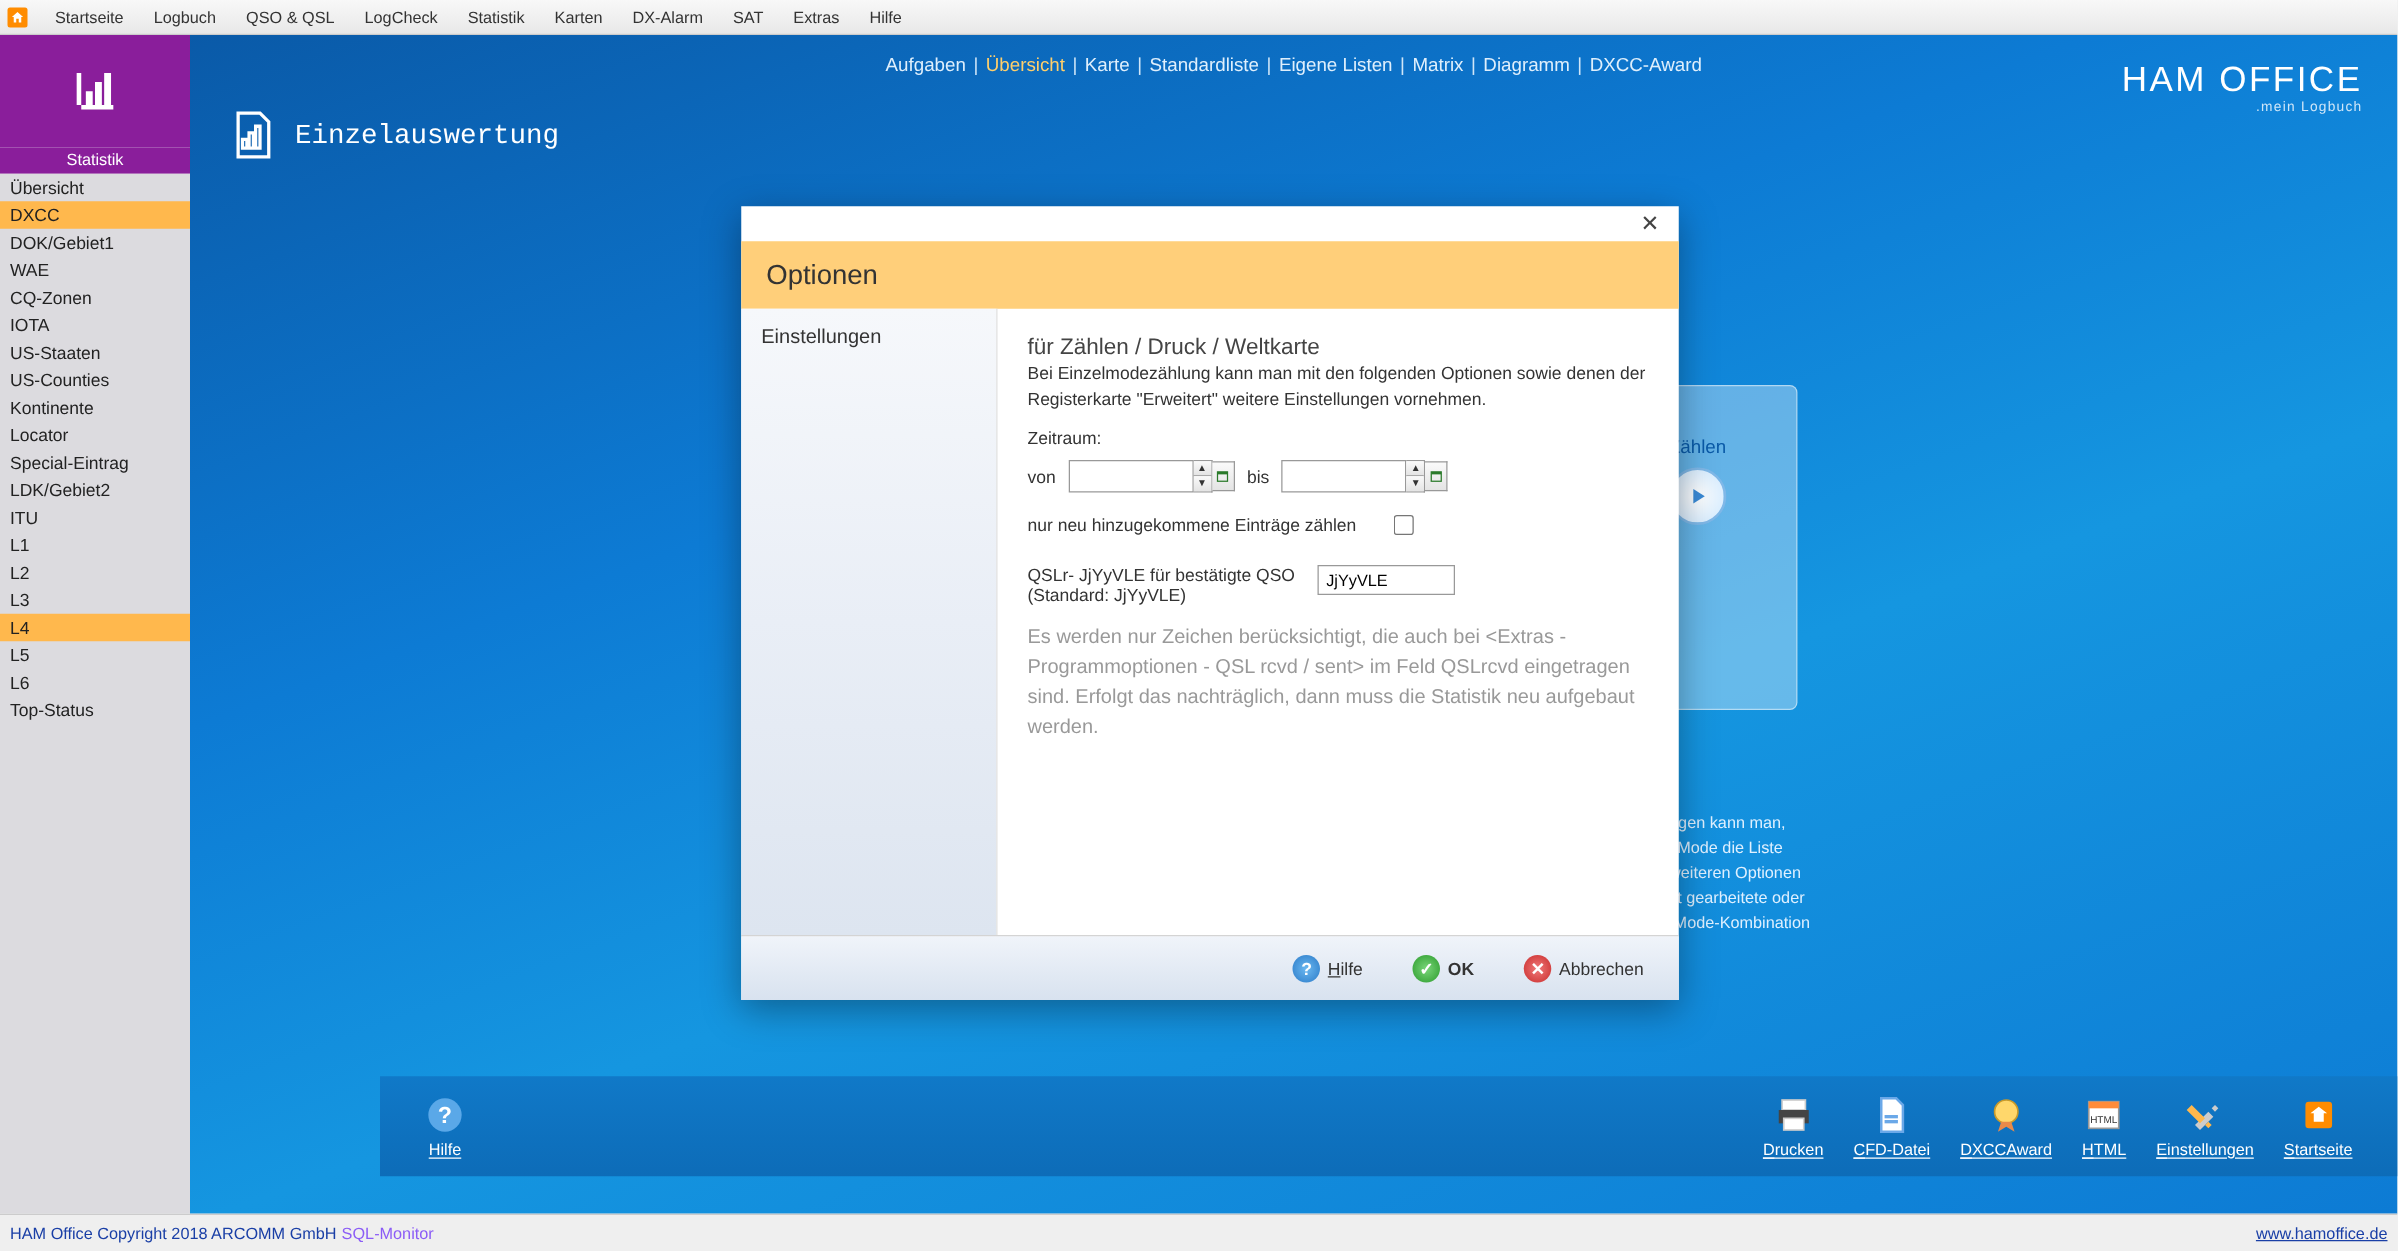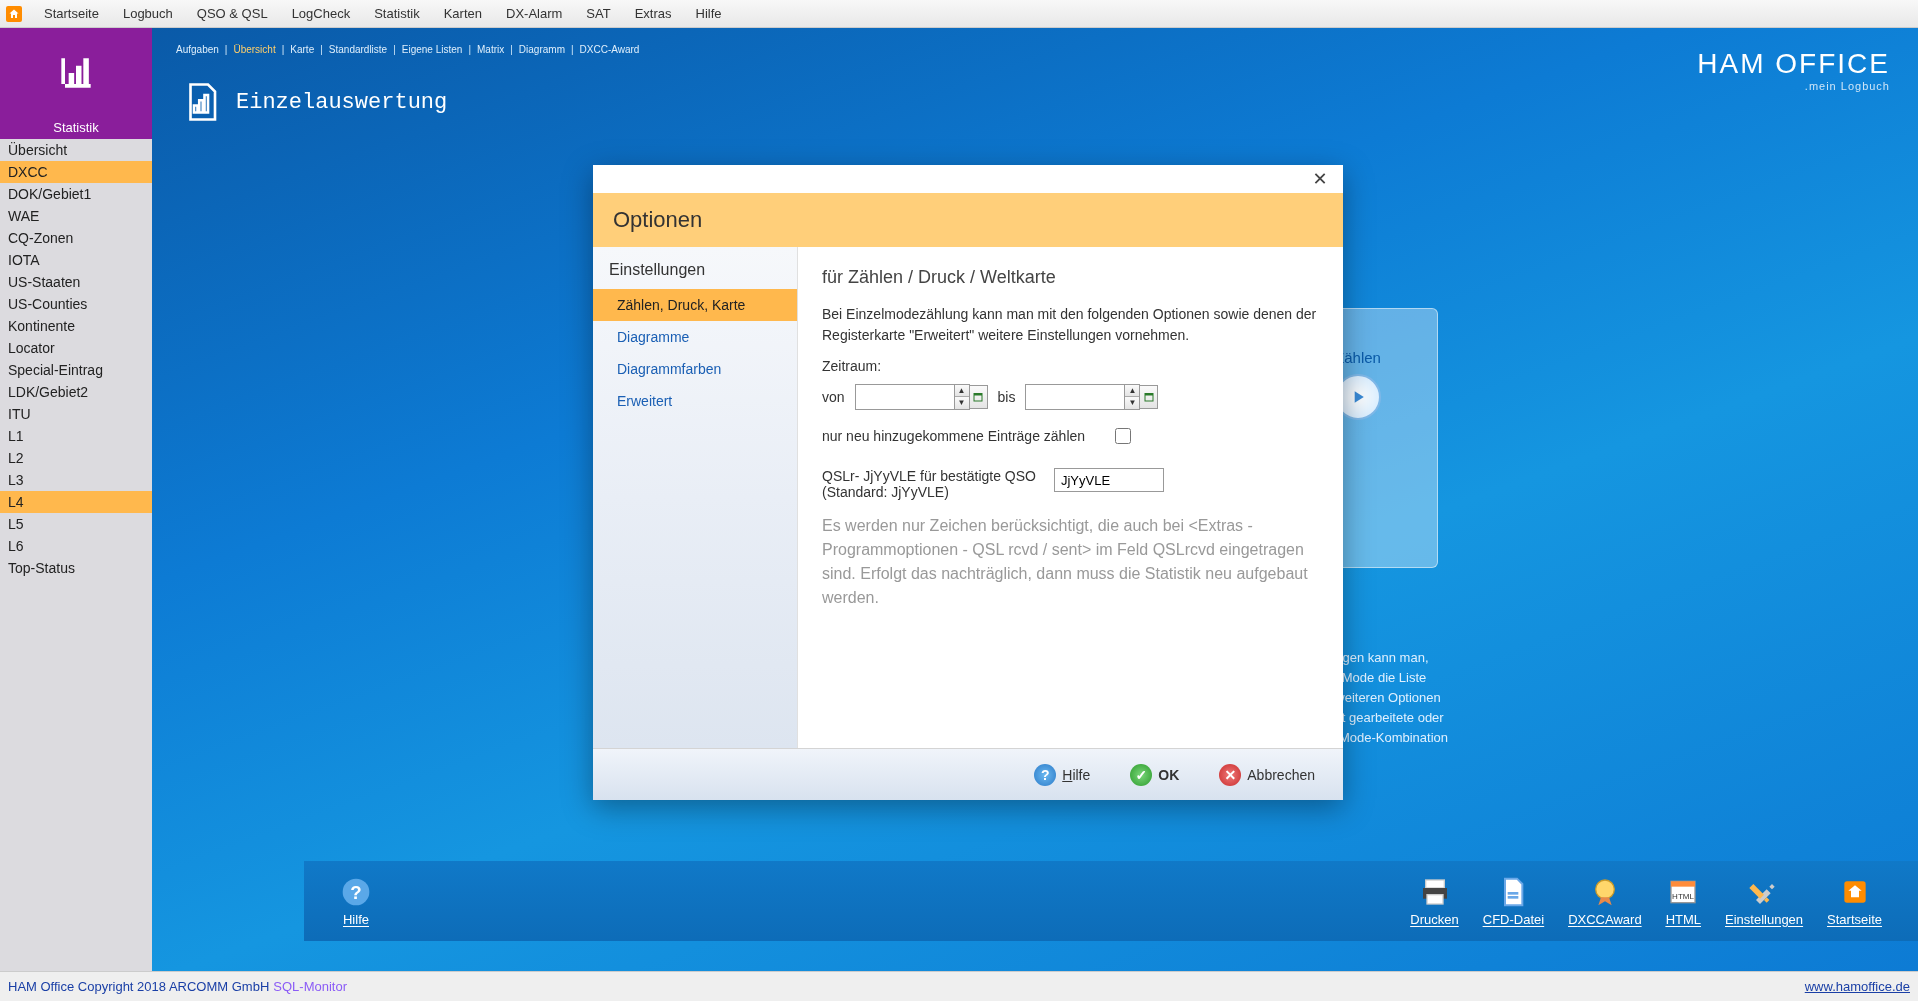--- a/index.html
+++ b/index.html
@@ -16,21 +16,21 @@
 .leftcol { width: 152px; display: flex; flex-direction: column; }
 .purple-tile { width: 152px; height: 90px; background: #8a1e9b; display: flex; align-items: center; justify-content: center; }
 .purple-tile svg { width: 44px; height: 44px; fill: #fff; }
 .stat-label { background: #8a1e9b; color: #fff; text-align: center; font-size: 13px; padding: 2px 0 4px; }
 .sidelist { background: #dcdbdf; flex: 1; font-size: 14px; color: #222; }
 .sidelist .item { padding: 3px 8px; cursor: pointer; }
 .sidelist .item.active { background: #ffb84d; }
 
 
 .content { flex: 1; background: linear-gradient(160deg, #0a5aa8 0%, #0d7bd4 35%, #1596e0 60%, #0d7bd4 100%); position: relative; color: #fff; }
-.subnav { padding: 16px 24px 8px 24px; font-size: 10px; }
+.subnav { padding: 16px 24px 8px 24px; font-size: 15px; text-align: center; }
 .subnav span { color: #dfeffc; }
 .subnav .sep { padding: 0 6px; color: #cfe6f8; }
 .subnav .active { color: #ffcf6b; }
 .brand { position: absolute; right: 28px; top: 20px; text-align: right; }
 .brand .b1 { font-size: 28px; font-weight: 300; letter-spacing: 2px; color: #fff; }
 .brand .b2 { font-size: 11px; color: #cfe6f8; letter-spacing: 1px; }
 
 .page-title { display: flex; align-items: center; gap: 14px; padding: 18px 24px 12px 28px; }
 .page-title svg { width: 42px; height: 42px; fill: #fff; }
 .page-title span { font-size: 22px; font-weight: 300; font-family: Liberation Mono, monospace; }
@@ -61,21 +61,21 @@
 .dialog { position: absolute; left: 593px; top: 165px; width: 750px; height: 635px; background: #fff; box-shadow: 0 8px 28px rgba(0,0,0,0.35); display: flex; flex-direction: column; }
 .dialog .dtitlebar { height: 28px; display: flex; align-items: center; justify-content: flex-end; padding: 0 10px; color: #444; }
 .dialog .dtitlebar .xbtn { cursor: pointer; font-size: 18px; width: 26px; text-align: center; }
 .dialog .dheader { background: #ffcf7a; padding: 14px 20px; font-size: 22px; color: #333; }
 .dialog .dbody { flex: 1; display: flex; }
 .dialog .dside { width: 205px; background: linear-gradient(180deg, #f6f8fb 0%, #e9eef6 50%, #dde5f0 100%); border-right: 1px solid #e0e0e0; }
 .dialog .dside .dsh { padding: 14px 16px 10px; font-size: 16px; color: #333; }
 .dialog .dside .dsi { padding: 8px 24px; font-size: 14px; color: #1a5fb4; cursor: pointer; }
 .dialog .dside .dsi.active { background: #ffb84d; color: #222; }
 .dialog .dmain { flex: 1; padding: 20px 24px; color: #333; font-size: 14px; }
-.dialog .dmain h3 { font-size: 18px; font-weight: 400; color: #444; margin-bottom: 16px; }
+.dialog .dmain h3 { font-size: 18px; font-weight: 400; color: #444; }
 .dialog .dmain p { margin-bottom: 12px; line-height: 1.5; }
 .dialog .dmain .row { display: flex; align-items: center; gap: 10px; margin: 10px 0 18px; }
 .dialog .dmain .row label { font-size: 14px; }
 .dialog .dmain .dateinput { display: flex; align-items: center; }
 .dialog .dmain .dateinput input { width: 100px; height: 26px; border: 1px solid #999; padding: 0 4px; font-size: 13px; }
 .dialog .dmain .spinner { display: flex; flex-direction: column; border: 1px solid #999; border-left: none; }
 .dialog .dmain .spinner div { width: 14px; height: 12px; background: linear-gradient(#fafafa,#e4e4e4); font-size: 8px; text-align: center; line-height: 12px; cursor: pointer; border-bottom: 1px solid #aaa; }
 .dialog .dmain .spinner div:last-child { border-bottom: none; }
 .dialog .dmain .calico { width: 18px; height: 24px; border: 1px solid #999; border-left: none; background: linear-gradient(#fafafa,#e4e4e4); display: flex; align-items: center; justify-content: center; cursor: pointer; }
 .dialog .dmain .calico svg { width: 12px; height: 12px; fill: #2a7a2a; }
@@ -245,26 +245,20 @@
 </div>
 
 <div class="dialog">
   <div class="dtitlebar">
     <div class="xbtn">✕</div>
   </div>
   <div class="dheader">Optionen</div>
   <div class="dbody">
     <div class="dside">
       <div class="dsh">Einstellungen</div>
-      <div id="dsideitems">
-          <div class="dsi active">Zählen, Druck, Karte</div>
-          <div class="dsi">Diagramme</div>
-          <div class="dsi">Diagrammfarben</div>
-          <div class="dsi">Erweitert</div>
-        </div>
     </div>
     <div class="dmain">
       <h3>für Zählen / Druck / Weltkarte</h3>
       <p>Bei Einzelmodezählung kann man mit den folgenden Optionen sowie denen der Registerkarte "Erweitert" weitere Einstellungen vornehmen.</p>
       <div>Zeitraum:</div>
       <div class="row">
         <label>von</label>
         <div class="dateinput">
           <input type="text" value="" style="">
           <div class="spinner">

